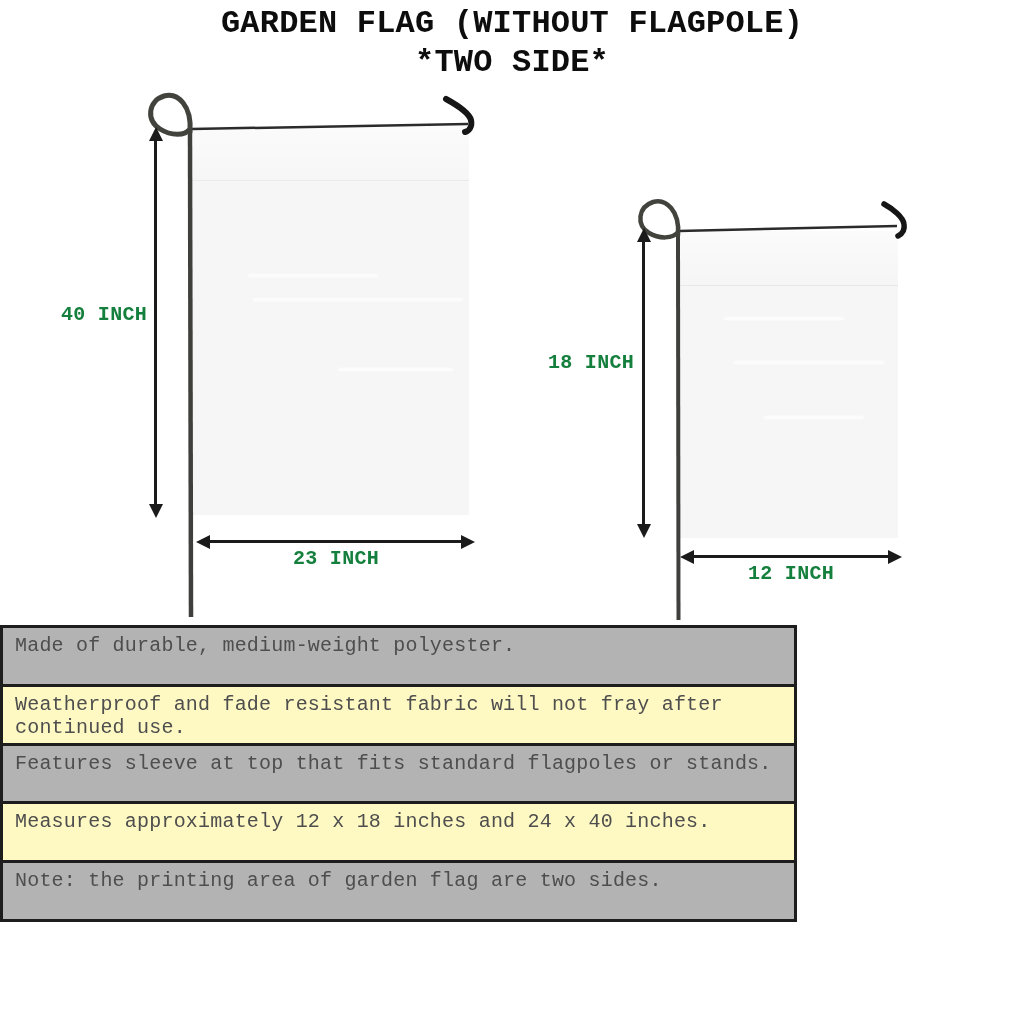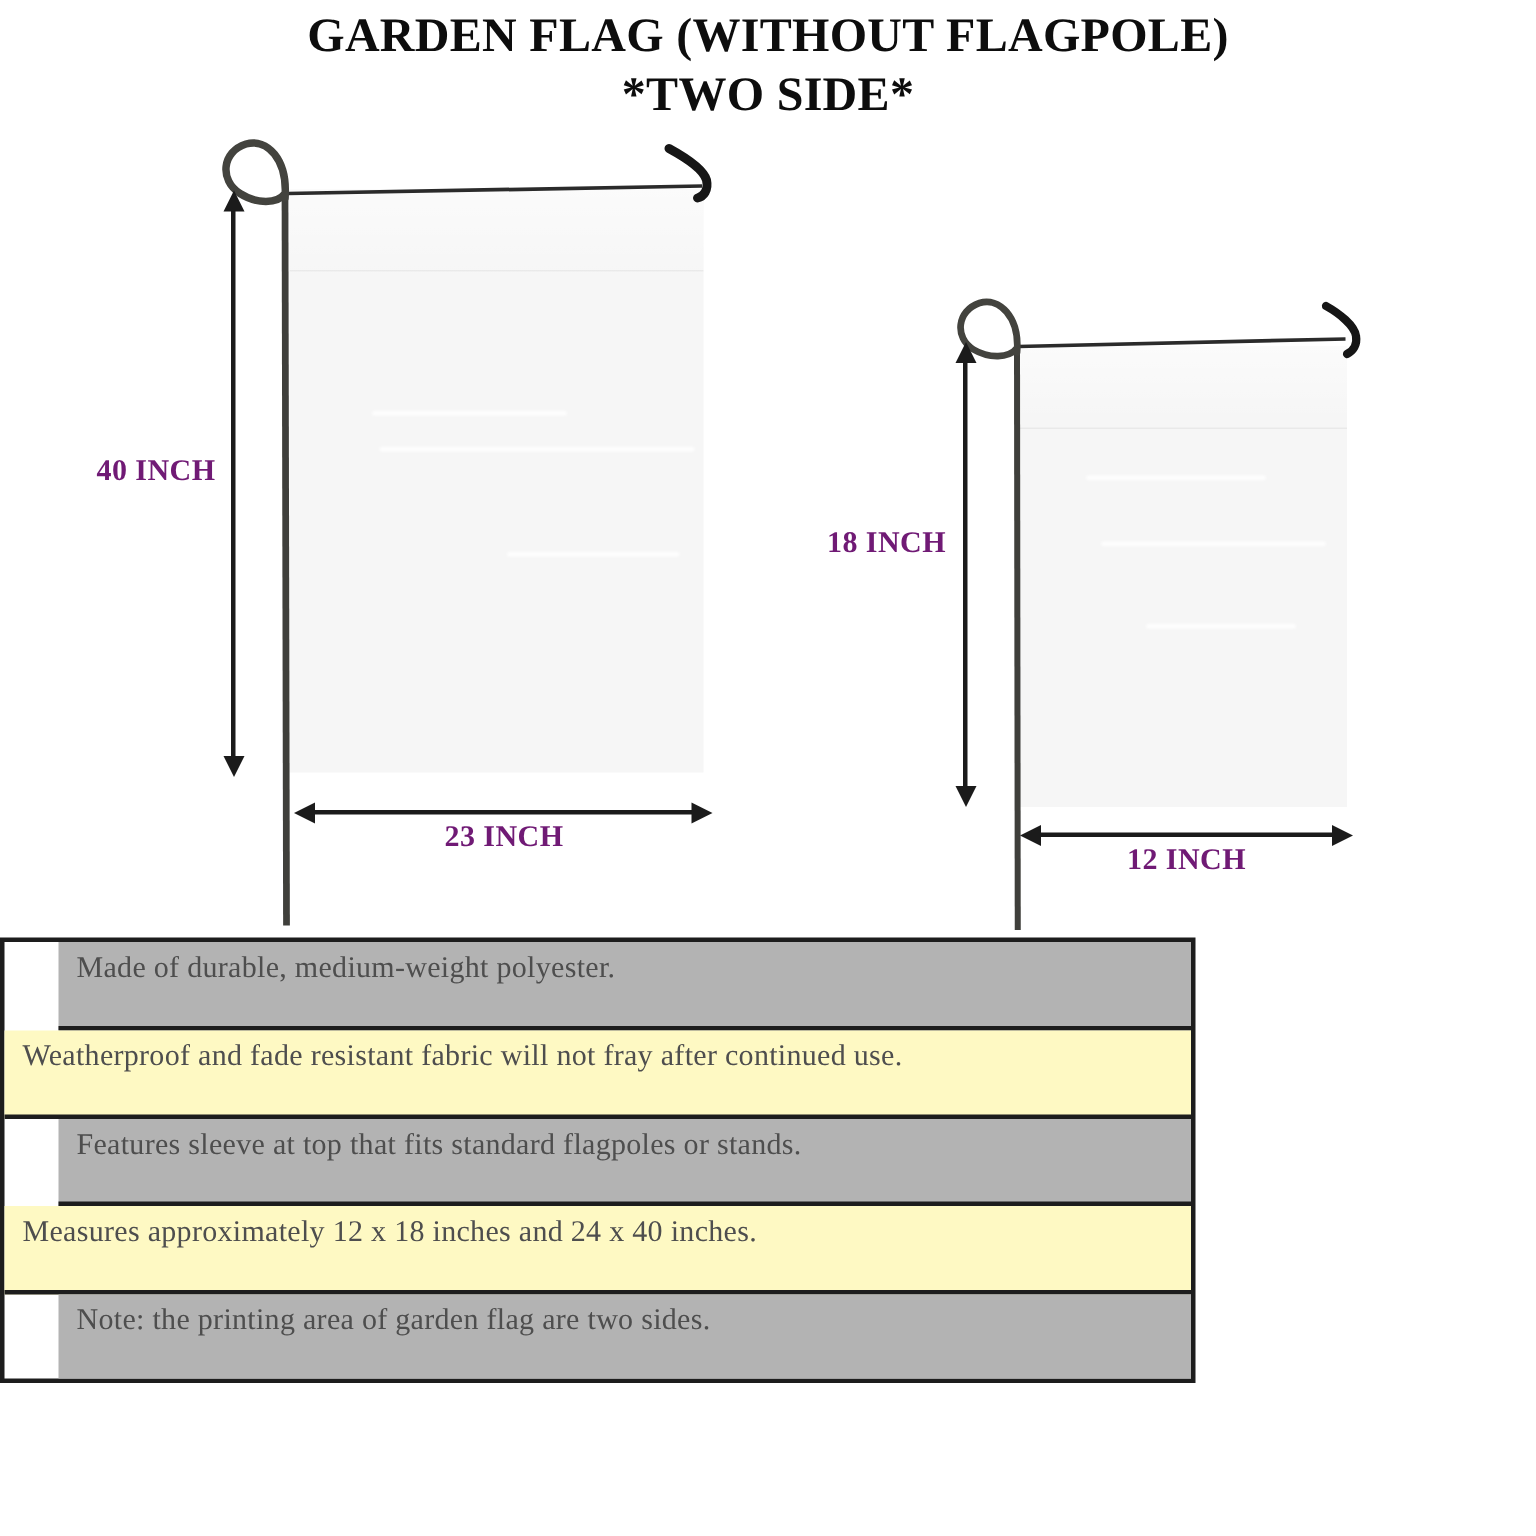--- a/index.html
+++ b/index.html
@@ -1,18 +1,18 @@
 <!DOCTYPE html>
 <html><head>
 <meta charset="utf-8">
 <style>
   html,body{margin:0;padding:0;background:#ffffff;}
   .canvas{
     position:relative;width:1024px;height:1024px;background:#ffffff;
-    overflow:hidden;font-family:Liberation Serif, serif;
+    overflow:hidden;font-family:Liberation Mono, monospace;
   }
   
   .title{
     position:absolute;top:4px;left:0;width:100%;text-align:center;
     font-weight:800;color:#0d0d0d;font-size:32px;line-height:39px;letter-spacing:0.2px;
   }
   
   .figure-svg{position:absolute;}
   .flag{
     position:absolute;
@@ -46,36 +46,36 @@
     border-top:7px solid transparent;border-bottom:7px solid transparent;
     border-right:14px solid #1b1b1b;
   }
   .harrow::after{
     content:"";position:absolute;right:-13px;top:-5.5px;width:0;height:0;
     border-top:7px solid transparent;border-bottom:7px solid transparent;
     border-left:14px solid #1b1b1b;
   }
   .dim-label{
     position:absolute;transform:translateX(-50%);
-    font-weight:bold;font-size:20px;color:#701a75;white-space:nowrap;
+    font-weight:bold;font-size:20px;color:#15803d;white-space:nowrap;
     letter-spacing:0.3px;
   }
   
   .features{
     position:absolute;left:0;top:625px;width:797px;height:297px;
     box-sizing:border-box;border:3px solid #1d1d1d;
     display:flex;flex-direction:column;
   }
   .feature-row{
     flex:1;box-sizing:border-box;border-bottom:3px solid #1d1d1d;
     padding:6px 10px 0 12px;
     font-size:20px;color:#4e4e4e;letter-spacing:0.2px;
   }
   .feature-row:last-child{border-bottom:none;}
-  .feature-row.shaded{background:#b3b3b3;margin-left:36px;}
+  .feature-row.shaded{background:#b3b3b3;}
   .feature-row.plain{background:#fef9c3;}
 </style>
 </head>
 <body>
 
 <div class="canvas">
 
   <div class="title">
     <div>GARDEN FLAG (WITHOUT FLAGPOLE)</div>
     <div>*TWO SIDE*</div>

